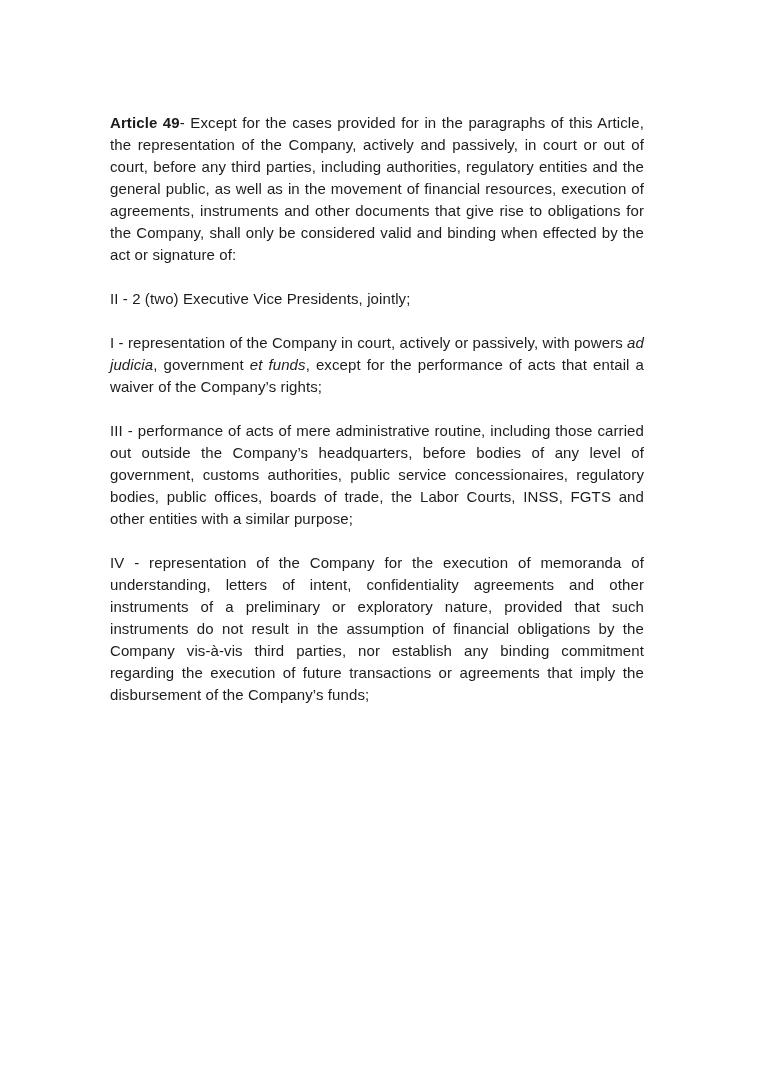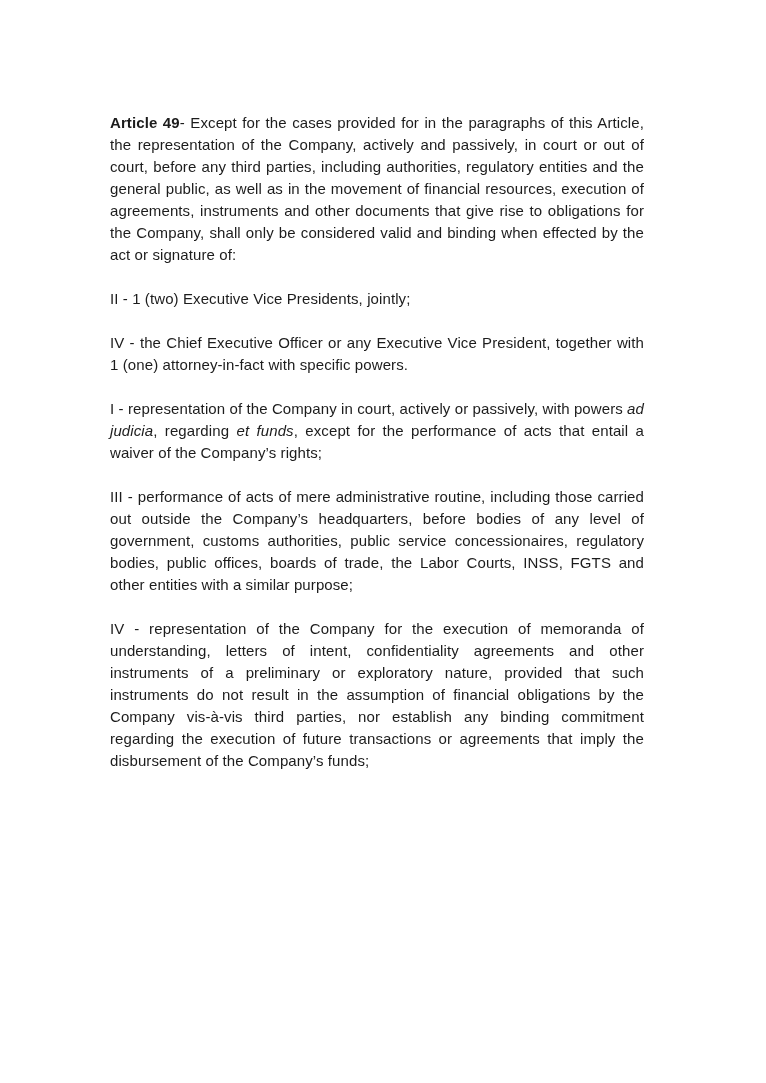--- a/index.html
+++ b/index.html
@@ -30,19 +30,18 @@
   }
   .para span.b { font-weight: bold; }
   .para span.i { font-style: italic; }
 </style>
 </head>
 <body>
 
 <div class="page">
   <div class="doc">
     <p class="para"><span class="b">Article 49</span><span>- Except for the cases provided for in the paragraphs of this Article, the representation of the Company, actively and passively, in court or out of court, before any third parties, including authorities, regulatory entities and the general public, as well as in the movement of financial resources, execution of agreements, instruments and other documents that give rise to obligations for the Company, shall only be considered valid and binding when effected by the act or signature of:</span></p>
-    <p class="para"><span>II - 1 (two) Executive Vice Presidents, jointly;</span></p>
-    <p class="para"><span>IV - the Chief Executive Officer or any Executive Vice President, together with 1 (one) attorney-in-fact with specific powers.</span></p>
-    <p class="para"><span>I - representation of the Company in court, actively or passively, with powers </span><span class="i">ad judicia</span><span>, regarding </span><span class="i">et funds</span><span>, except for the performance of acts that entail a waiver of the Company’s rights;</span></p>
+    <p class="para"><span>II - 2 (two) Executive Vice Presidents, jointly;</span></p>
+    <p class="para"><span>I - representation of the Company in court, actively or passively, with powers </span><span class="i">ad judicia</span><span>, government </span><span class="i">et funds</span><span>, except for the performance of acts that entail a waiver of the Company’s rights;</span></p>
     <p class="para"><span>III - performance of acts of mere administrative routine, including those carried out outside the Company’s headquarters, before bodies of any level of government, customs authorities, public service concessionaires, regulatory bodies, public offices, boards of trade, the Labor Courts, INSS, FGTS and other entities with a similar purpose;</span></p>
     <p class="para"><span>IV - representation of the Company for the execution of memoranda of understanding, letters of intent, confidentiality agreements and other instruments of a preliminary or exploratory nature, provided that such instruments do not result in the assumption of financial obligations by the Company vis-à-vis third parties, nor establish any binding commitment regarding the execution of future transactions or agreements that imply the disbursement of the Company’s funds;</span></p>
   </div>
 </div>
 
 </body></html>

